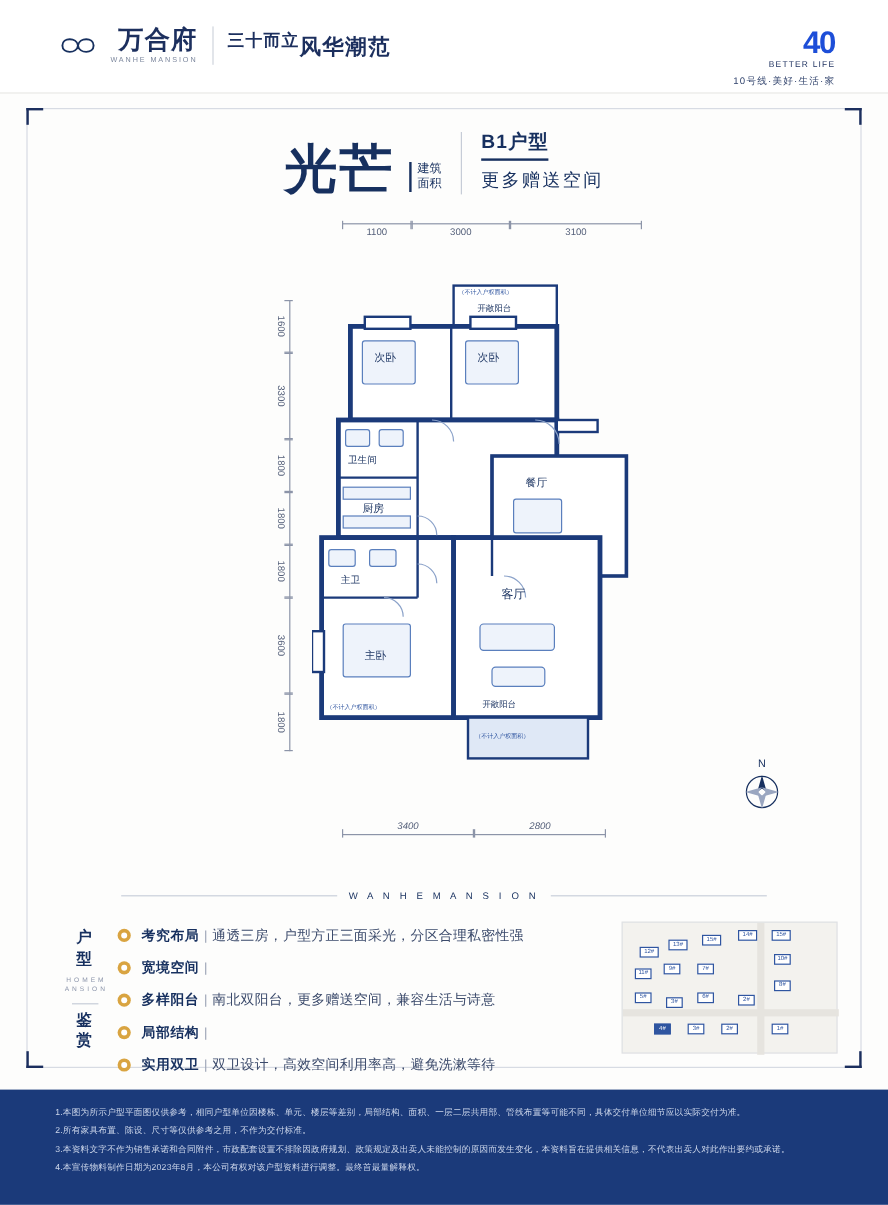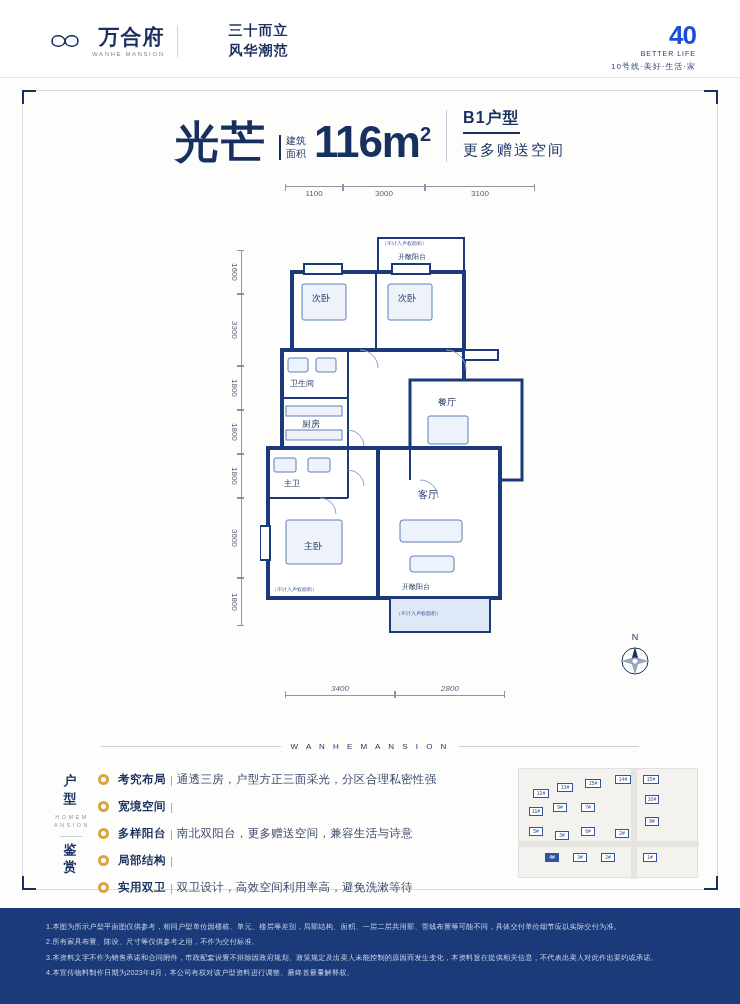--- a/index.html
+++ b/index.html
@@ -35,24 +35,24 @@
     font-size: 21px; font-weight: bold; color: #1c2f5e; letter-spacing: 1px;
     line-height: 1;
   }
   .logo-en {
     font-size: 6px; color: #7c879d; letter-spacing: 1.6px; margin-top: 4px;
   }
   .logo-div {
     width: 1px; height: 32px; background: #cfd4dd; margin: 0 12px;
   }
   .logo-sub {
-    display: flex; flex-direction: column; justify-content: center;
+    display: flex; flex-direction: row; justify-content: center;
   }
   .logo-sub-top { font-size: 14px; color: #1c2f5e; font-weight: bold; letter-spacing:1px; }
-  .logo-sub-bot { font-size: 14px; color: #1c2f5e; font-weight: bold; letter-spacing:1px; margin-top:2px;margin-left:39px;}
+  .logo-sub-bot { font-size: 18px; color: #1c2f5e; font-weight: bold; letter-spacing:1px; margin-top:2px;}
   .brand-right {
     position: absolute; right: 44px; top: 22px; text-align: right;
   }
   .brand-right-big {
     font-size: 26px; font-weight: bold; color: #1d4ed8; letter-spacing: -1px;
     line-height: 1; position: relative; display:inline-block;
   }
   .brand-right-en {
     font-size: 7px; color: #1c2f5e; letter-spacing: 1px; margin-top: 2px;
   }
@@ -255,23 +255,20 @@
     <div class="frame-corner fc-tr"></div>
     <div class="frame-corner fc-bl"></div>
     <div class="frame-corner fc-br"></div>
   </div>
 
   <div class="title-row">
     <div class="t-name">光芒</div>
     <div class="t-areatag">
       <div>建筑</div>
       <div>面积</div>
-    </div>
-    <div class="t-area">
-      <span>116m</span><sup>2</sup>
     </div>
     <div class="t-divider"></div>
     <div class="t-right">
       <div class="t-type">B1户型</div>
       <div class="t-rooms">更多赠送空间</div>
     </div>
   </div>
 
   <div class="plan">
 

